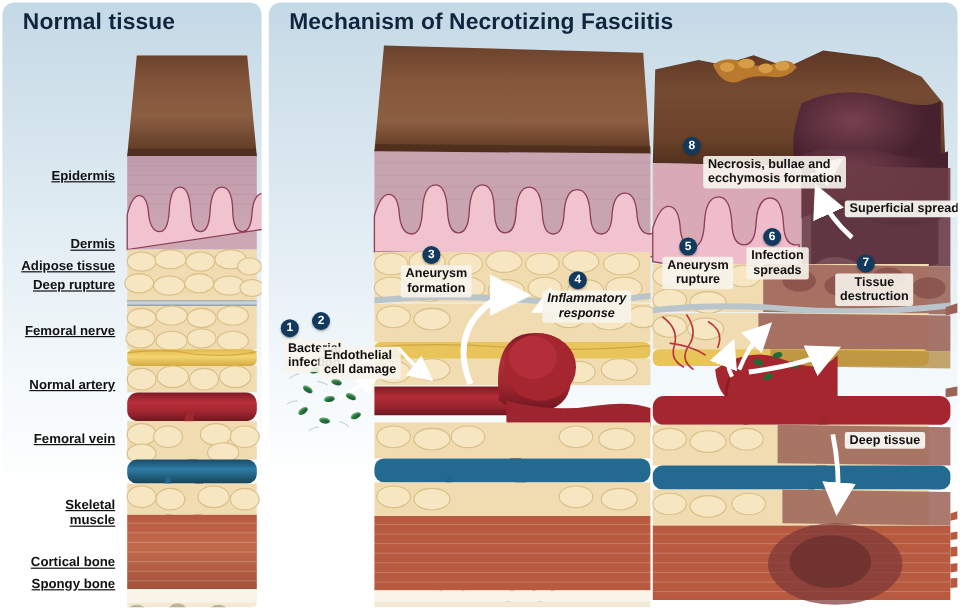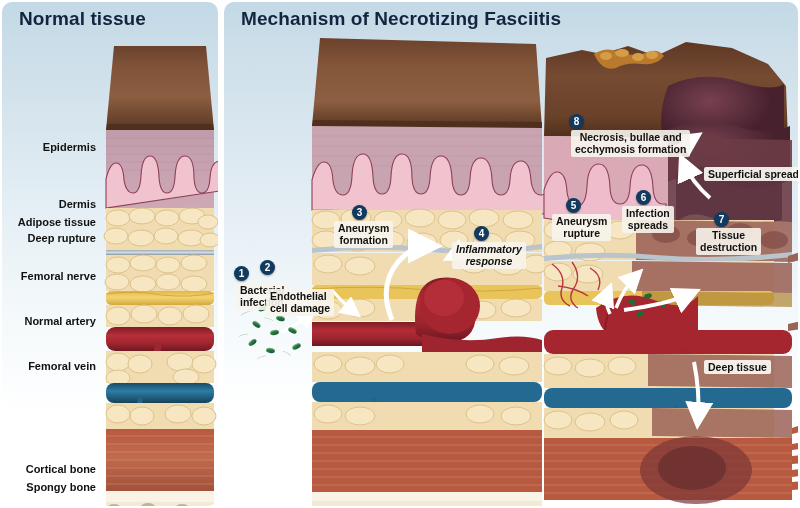--- a/index.html
+++ b/index.html
@@ -28,21 +28,21 @@
   #panel-normal .panel-title { padding-left:17px; font-size:19px; }
   #panel-mech .panel-title { padding-left:17px; font-size:19px; }
 
   
   .col { position:absolute; }
 
   
   .anat-label{
     position:absolute; text-align:right;
     font-size:11px; font-weight:bold; color:#111;
-    line-height:1.15; white-space:pre-line;
+    line-height:1.15; white-space:pre-line;text-decoration:underline;
   }
 
   
   .callout{ position:absolute; }
   .badge{
     width:15px; height:15px; border-radius:50%;
     background:#123a5e; color:#fff; font-size:10px; font-weight:bold;
     display:flex; align-items:center; justify-content:center;
     box-shadow:0 1px 2px rgba(0,0,0,.35);
   }
@@ -214,20 +214,22 @@
       </g>
     </svg>
 
     <div class="anat-label" style="left:4px; top:139px; width:90px;">Epidermis</div>
     <div class="anat-label" style="left:4px; top:196px; width:90px;">Dermis</div>
     <div class="anat-label" style="left:2px; top:214px; width:92px;text-align:right;">Adipose tissue</div>
     <div class="anat-label" style="left:4px; top:230px; width:90px;">Deep rupture</div>
     <div class="anat-label" style="left:4px; top:268px; width:90px;">Femoral nerve</div>
     <div class="anat-label" style="left:2px; top:313px; width:92px;">Normal artery</div>
     <div class="anat-label" style="left:4px; top:358px; width:90px;">Femoral vein</div>
+    <div class="anat-label" style="left:4px; top:413px; width:90px;">Skeletal
+muscle</div>
     <div class="anat-label" style="left:2px; top:461px; width:92px;">Cortical bone</div>
     <div class="anat-label" style="left:2px; top:479px; width:92px;">Spongy bone</div>
   </div>
 
   <div class="panel" id="panel-mech">
     <div class="panel-title">Mechanism of Necrotizing Fasciitis</div>
 
     <svg class="col" style="left:80px; top:32px;" width="246" height="474" viewBox="0 0 246 474">
       <defs>
         <linearGradient id="epiG2" x1="0" y1="0" x2="0" y2="1">
@@ -539,21 +541,21 @@
     </div>
 
     <div class="callout" style="left:472px; top:210px;">
       <div class="badge" style="margin-left:18px;">7</div>
       <div class="callout-text" style="margin-top:1px; text-align:center;">Tissue
 destruction</div>
     </div>
 
     <div class="callout" style="left:345px; top:112px;">
       <div class="badge">8</div>
-      <div class="callout-text" style="margin-top:1px; margin-left:2px; text-align:center;">Necrosis, bullae and
+      <div class="callout-text" style="margin-top:1px; margin-left:17px; text-align:left;">Necrosis, bullae and
 ecchymosis formation</div>
     </div>
 
     <div class="plain-label" style="left:480px; top:165px;">Superficial spread</div>
     <div class="plain-label" style="left:480px; top:358px;">Deep tissue</div>
   </div>
 
 </div>
 
 </body></html>

